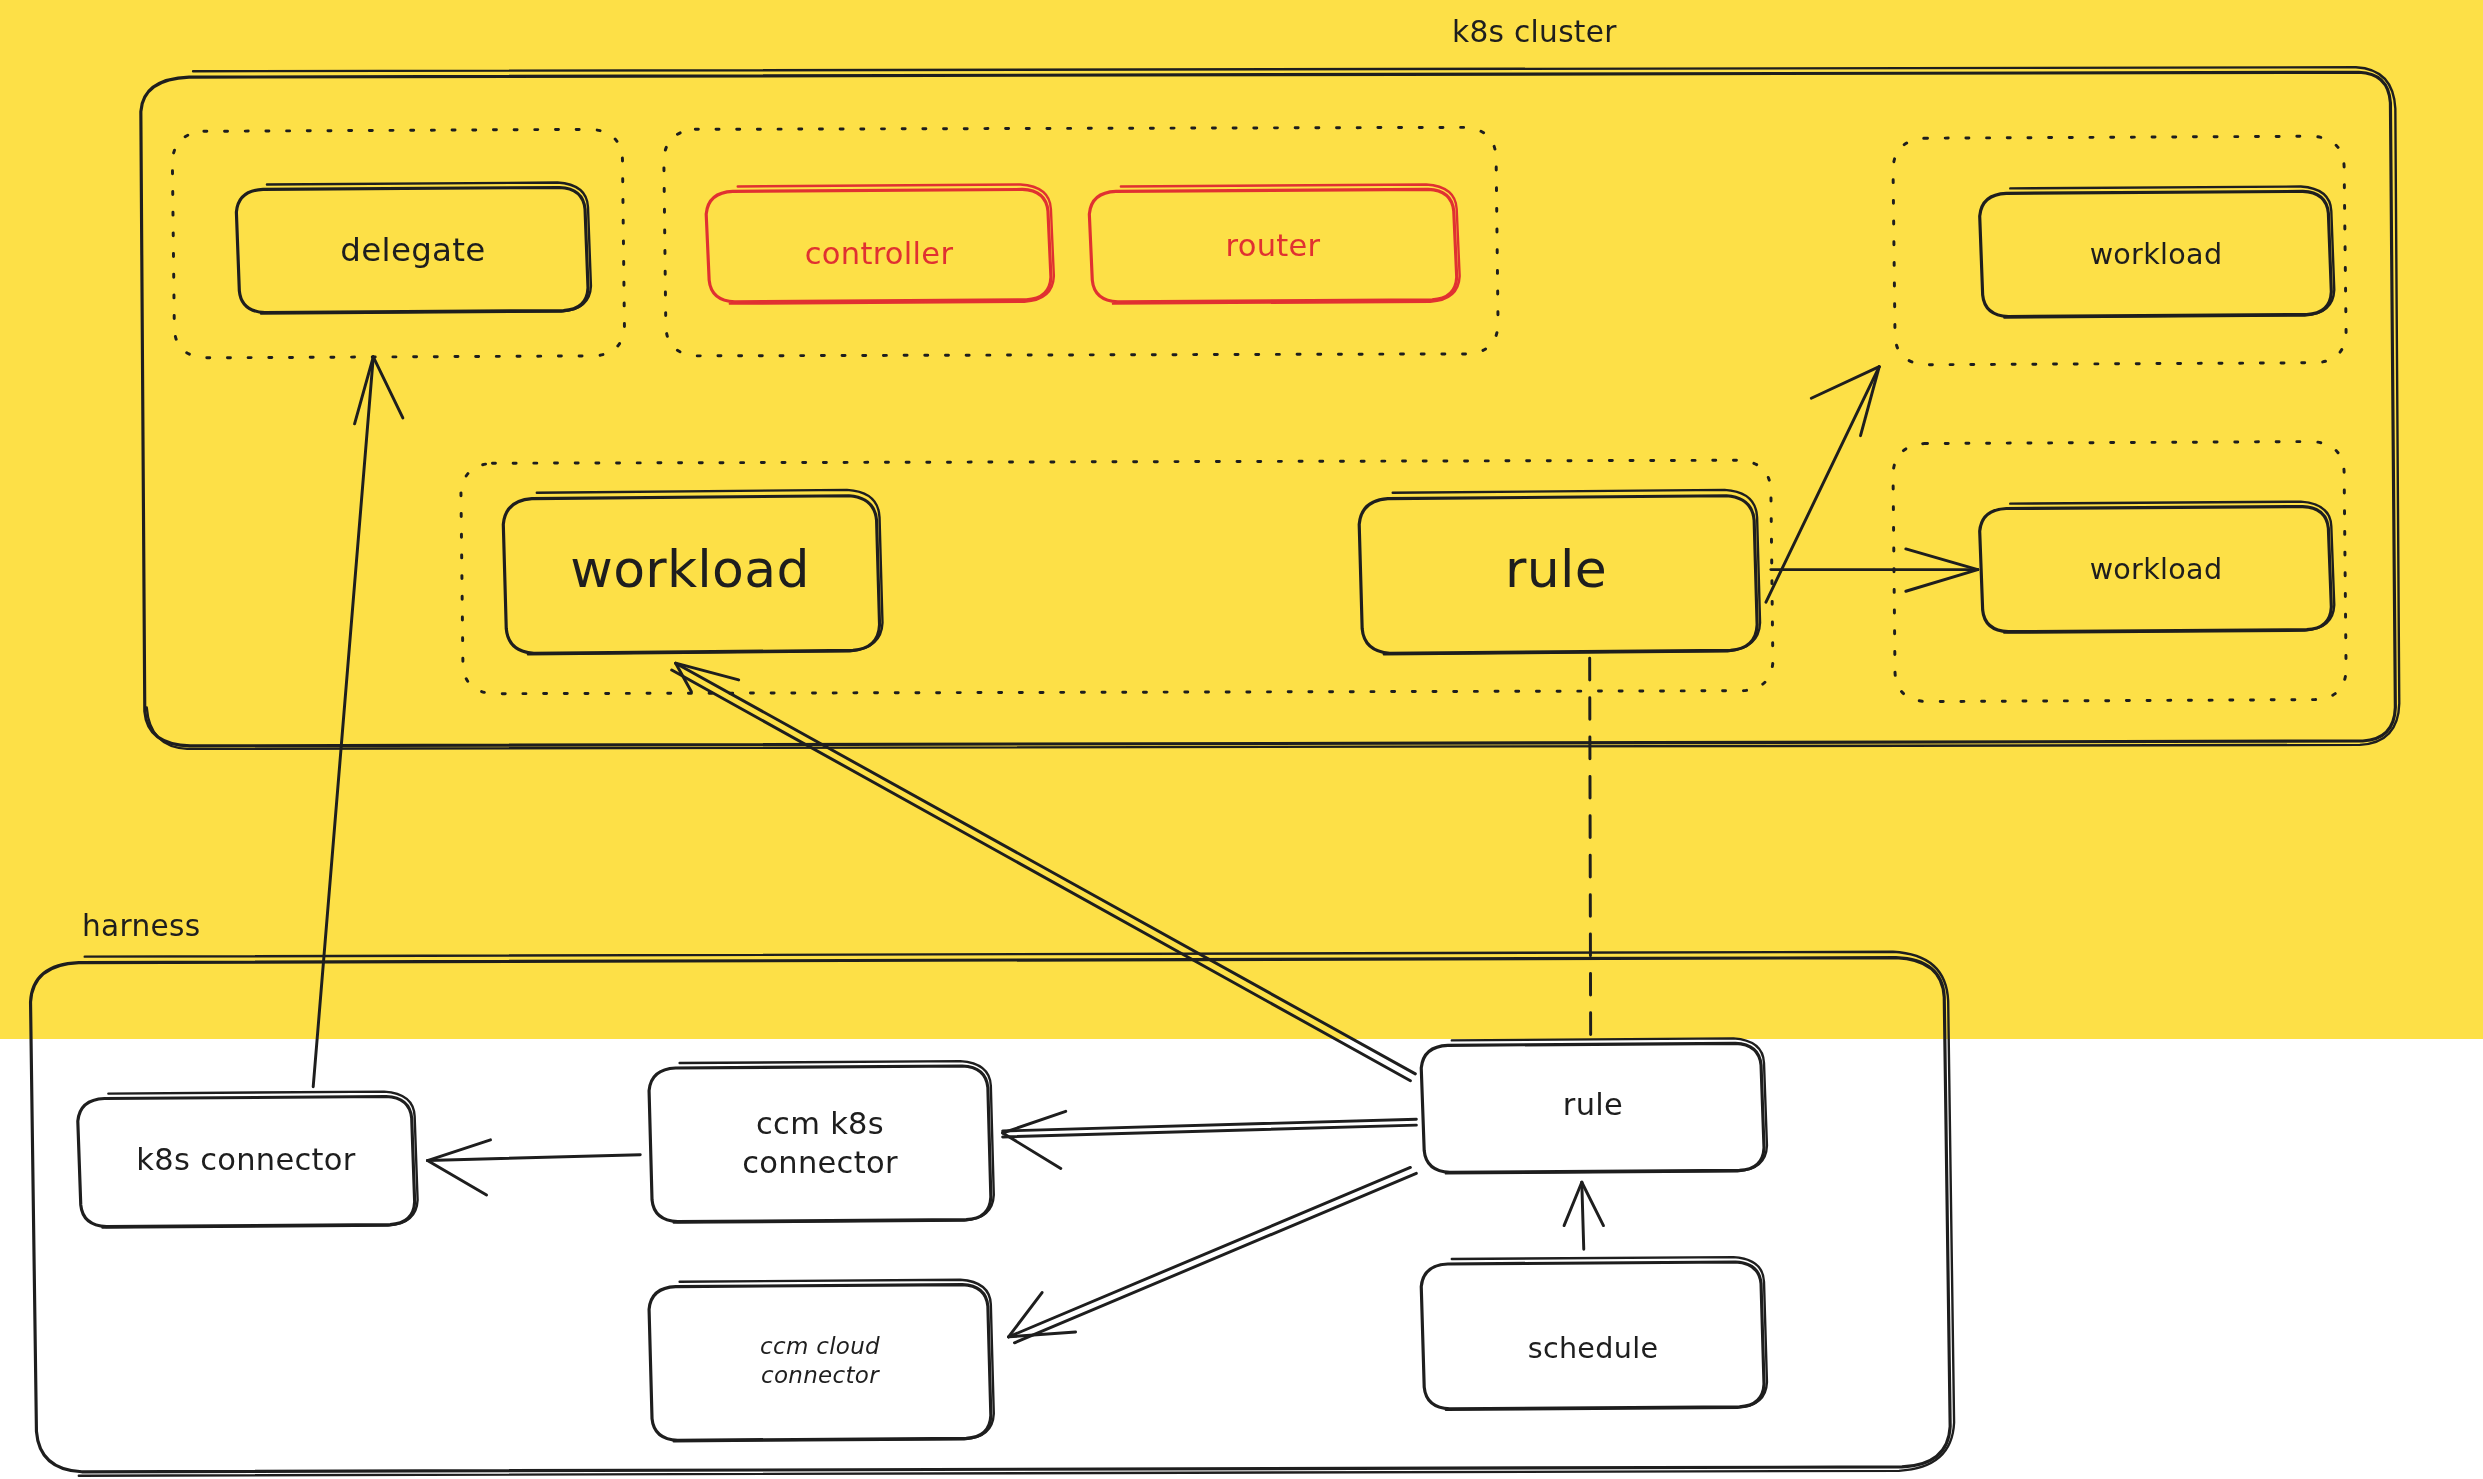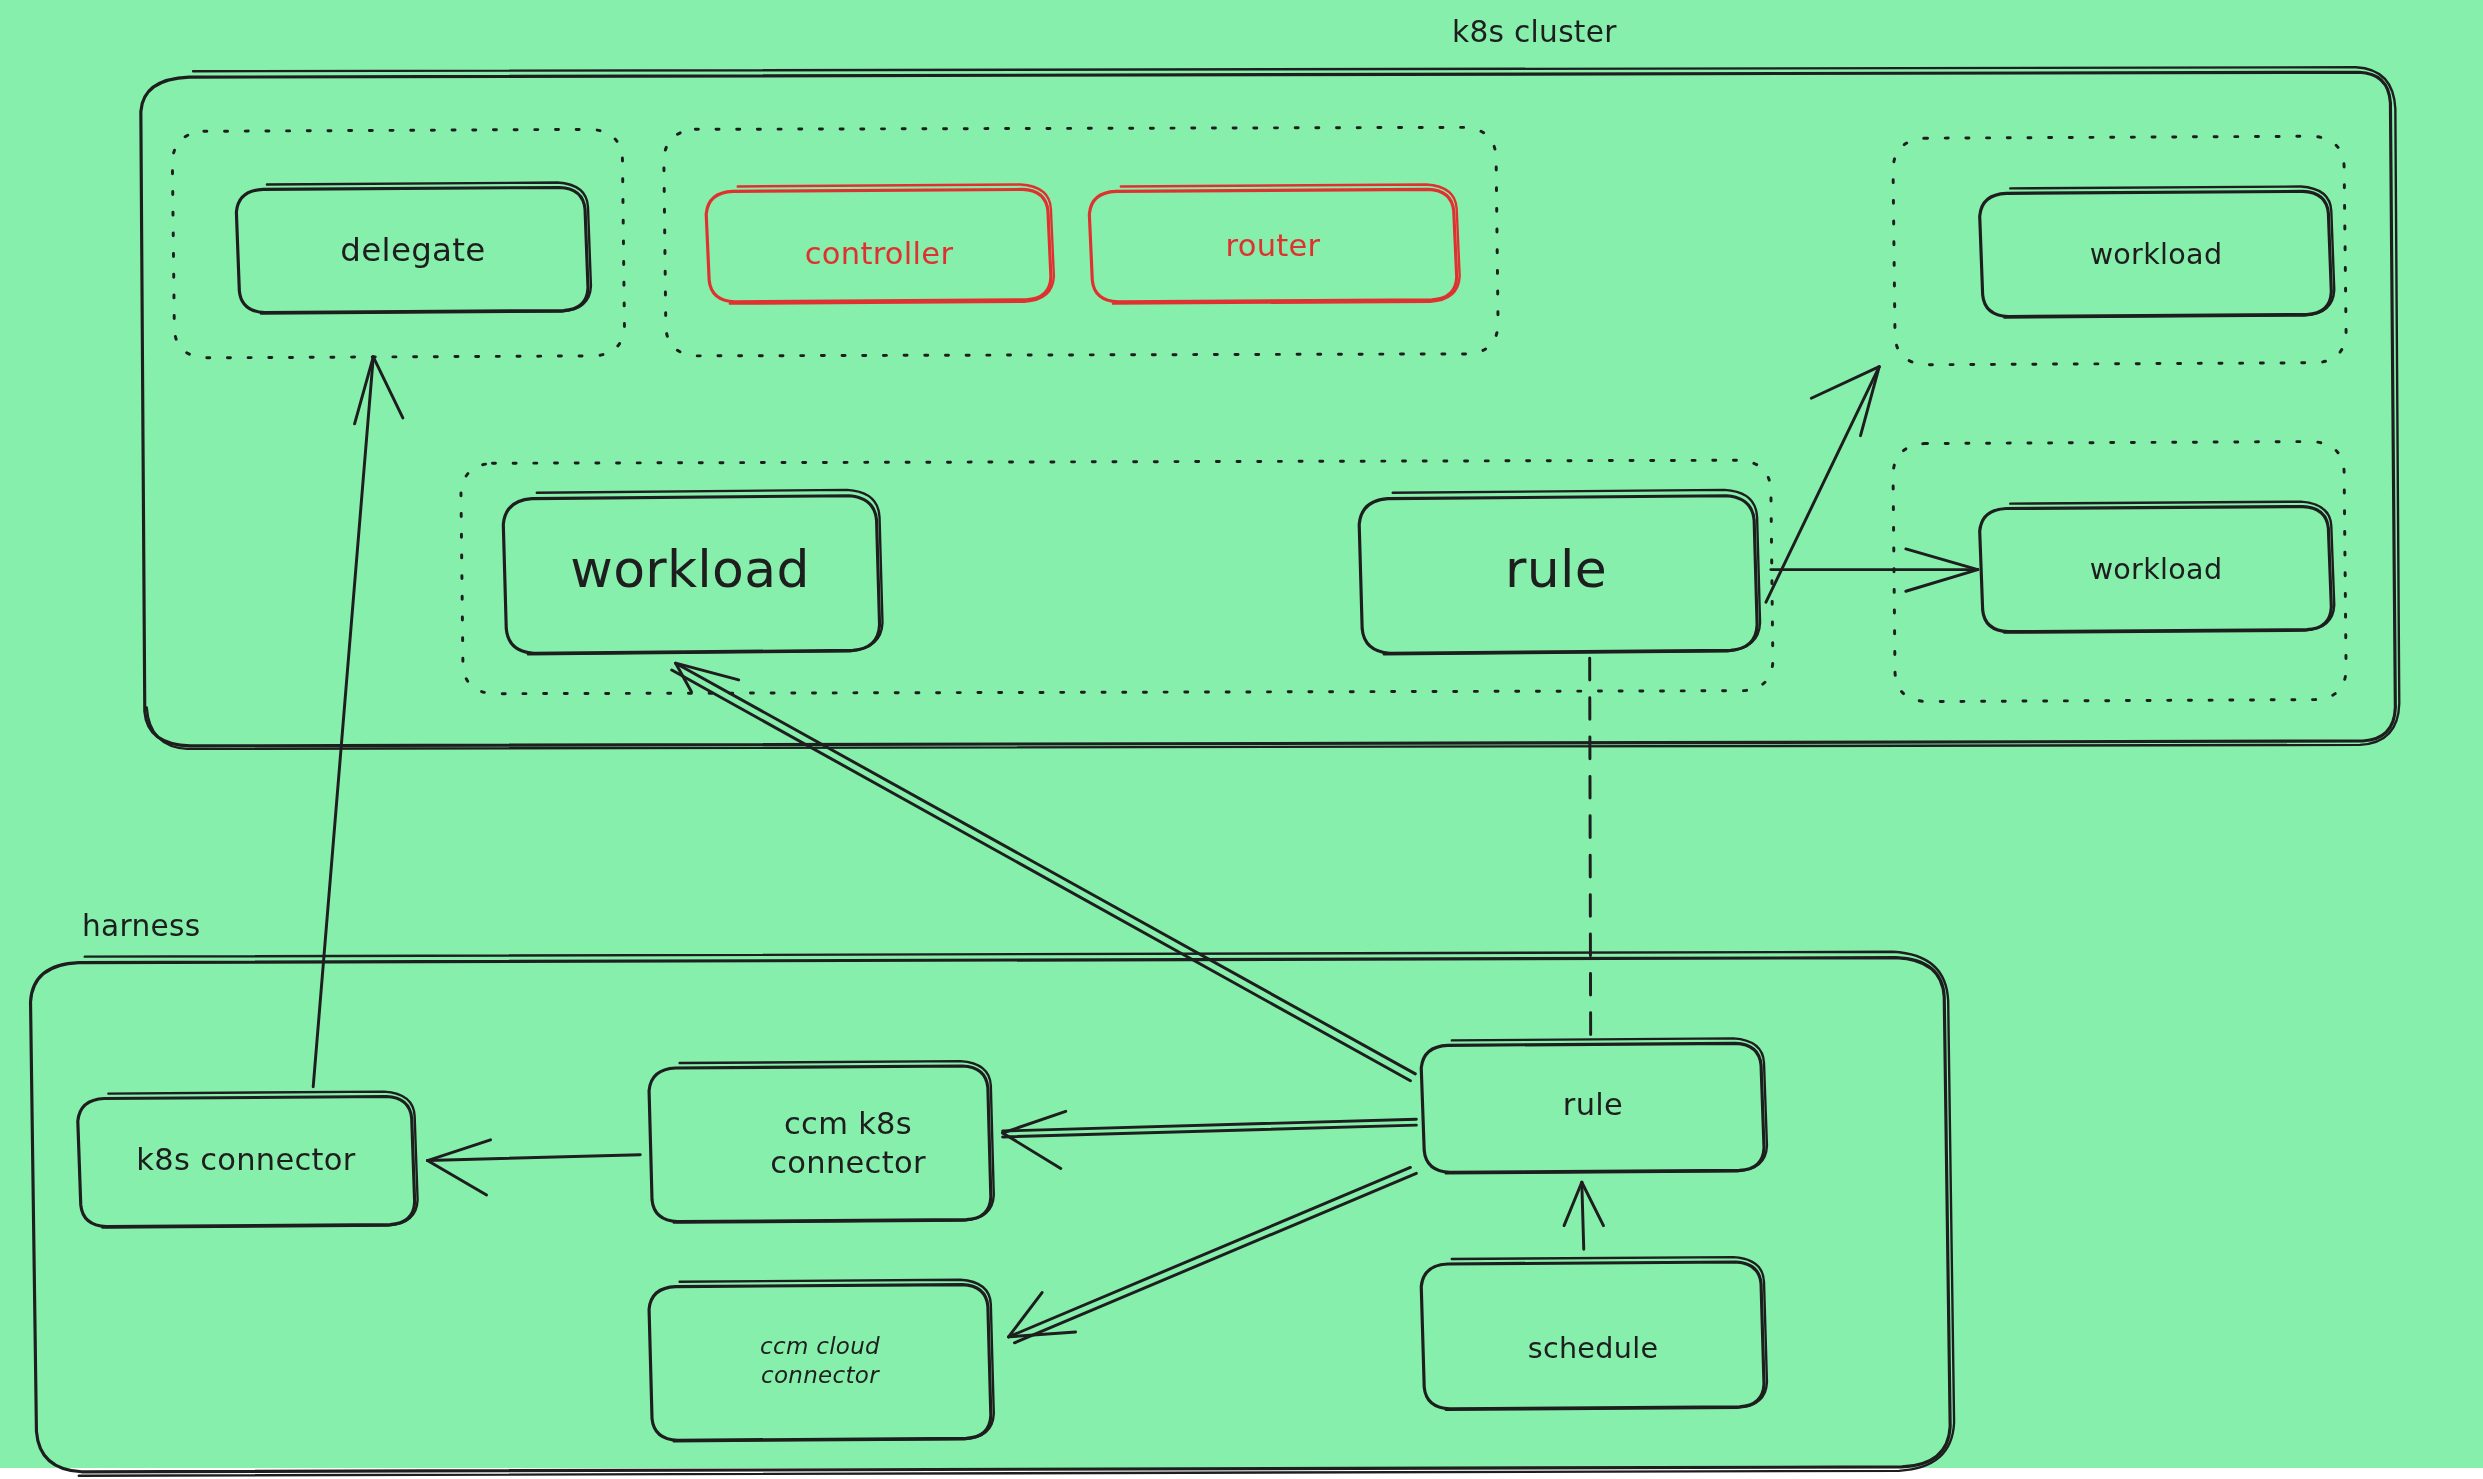--- a/index.html
+++ b/index.html
@@ -9,22 +9,22 @@
   }
   body {
     width: 2483px;
     height: 1480px;
     overflow: hidden;
     font-family: "DejaVu Sans", sans-serif;
   }
   #canvas {
     position: relative;
     width: 2483px;
-    height: 1468px;
-    background: #86efac;
+    height: 1039px;
+    background: #fde047;
   }
   svg.layer {
     position: absolute;
     top: 0;
     left: 0;
     width: 2483px;
     height: 1480px;
   }
   .sketch-stroke {
     fill: none;
@@ -252,21 +252,21 @@
   <div class="lbl" style="left:2156px; top:254px; font-size:28.6px;">workload</div>
 
   <div class="lbl" style="left:690px; top:569px; font-size:52px;">workload</div>
 
   <div class="lbl" style="left:1556px; top:569px; font-size:52px;">rule</div>
 
   <div class="lbl" style="left:2156px; top:569px; font-size:28.6px;">workload</div>
 
   <div class="lbl" style="left:246px; top:1160px; font-size:30.5px;">k8s connector</div>
 
-  <div class="lbl" style="left:820px; top:1143px; font-size:30.5px;margin-left:28px;">ccm k8s
+  <div class="lbl" style="left:820px; top:1143px; font-size:30.5px;">ccm k8s
 connector</div>
 
   <div class="lbl" style="left:820px; top:1361px; font-size:23px;font-style:italic;">ccm cloud
 connector</div>
 
   <div class="lbl" style="left:1593px; top:1105px; font-size:30.5px;">rule</div>
 
   <div class="lbl" style="left:1593px; top:1348px; font-size:28.6px;">schedule</div>
 
 </div>

